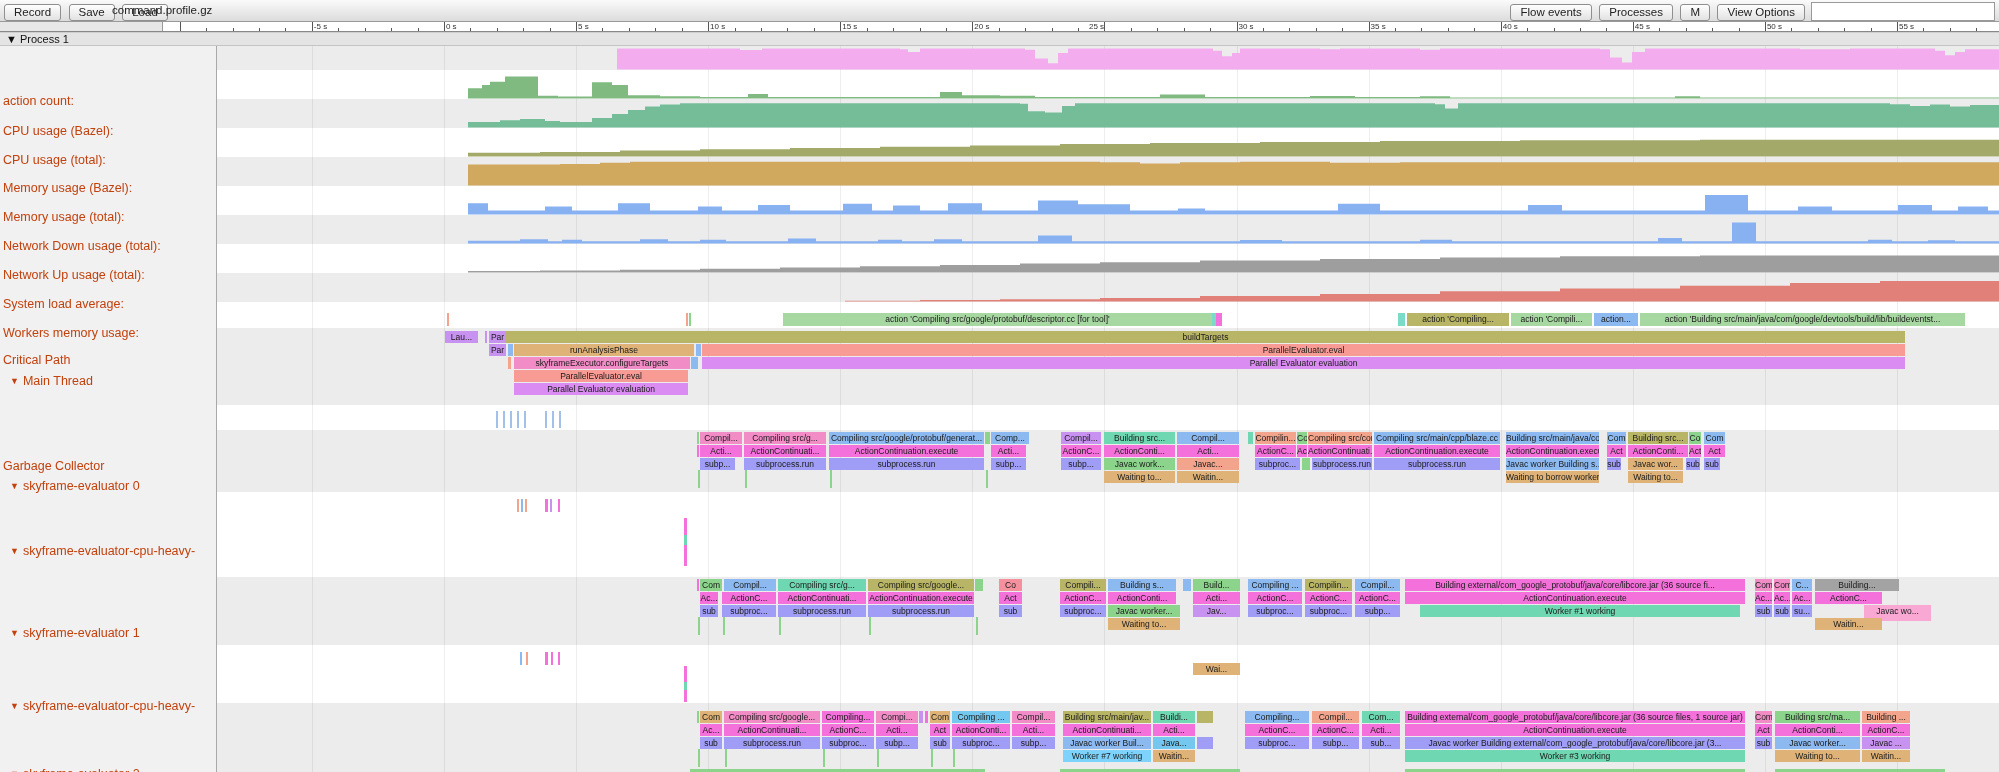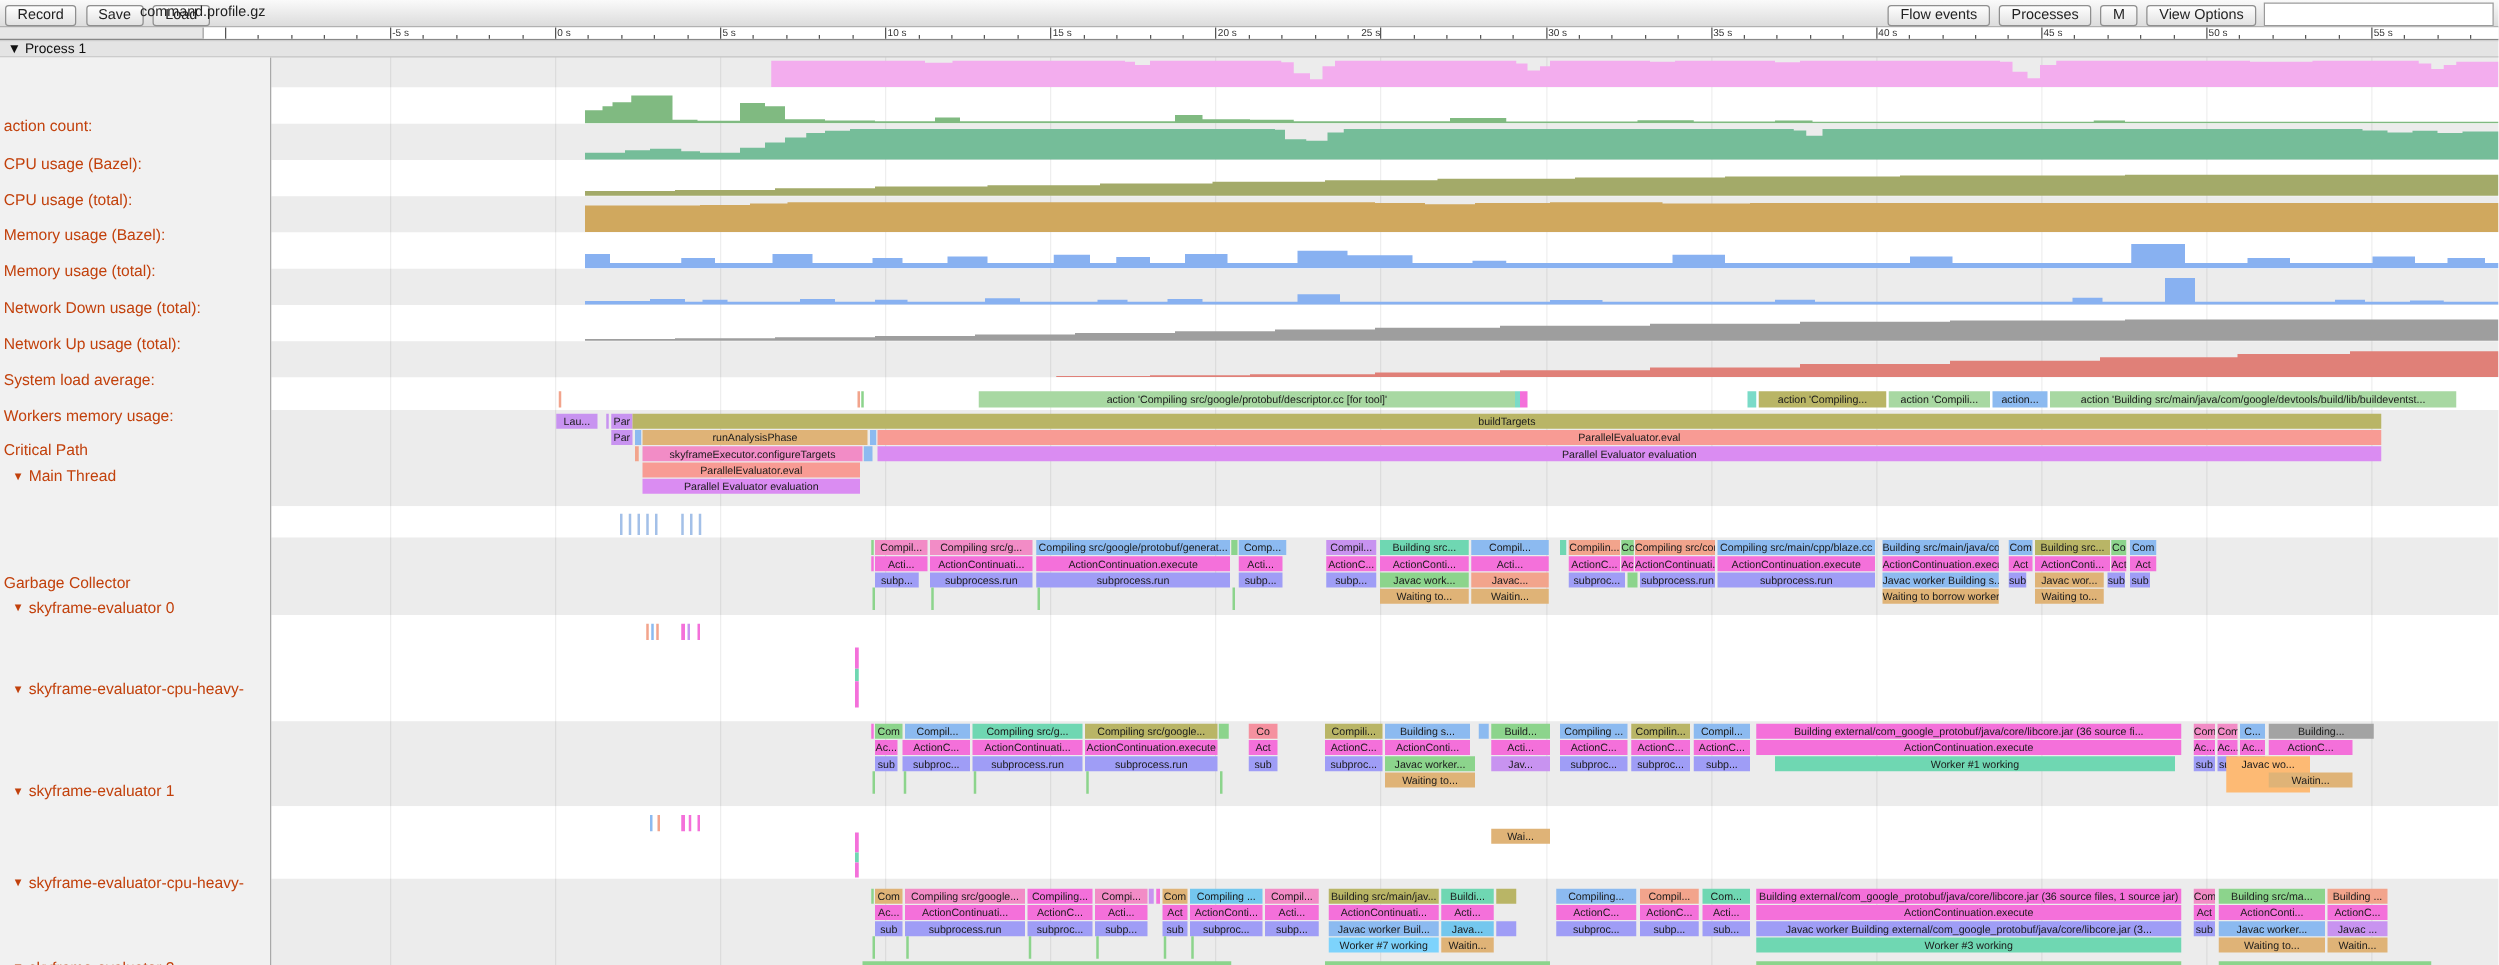--- a/index.html
+++ b/index.html
@@ -245,21 +245,21 @@
       <div class="span" title="subproc..." style="left: 1060px; top: 605px; width: 46px; height: 12px; background: rgb(159, 157, 246); line-height: 12px;">subproc...</div>
       <div class="span" title="Javac worker..." style="left: 1108px; top: 605px; width: 72px; height: 12px; background: rgb(140, 212, 140); line-height: 12px;">Javac worker...</div>
       <div class="span" title="Jav..." style="left: 1193px; top: 605px; width: 47px; height: 12px; background: rgb(200, 147, 240); line-height: 12px;">Jav...</div>
       <div class="span" title="subproc..." style="left: 1248px; top: 605px; width: 54px; height: 12px; background: rgb(159, 157, 246); line-height: 12px;">subproc...</div>
       <div class="span" title="subproc..." style="left: 1305px; top: 605px; width: 47px; height: 12px; background: rgb(159, 157, 246); line-height: 12px;">subproc...</div>
       <div class="span" title="subp..." style="left: 1355px; top: 605px; width: 45px; height: 12px; background: rgb(159, 157, 246); line-height: 12px;">subp...</div>
       <div class="span" title="Worker #1 working" style="left: 1420px; top: 605px; width: 320px; height: 12px; background: rgb(111, 215, 178); line-height: 12px;">Worker #1 working</div>
       <div class="span" title="sub" style="left: 1755px; top: 605px; width: 17px; height: 12px; background: rgb(159, 157, 246); line-height: 12px;">sub</div>
       <div class="span" title="sub" style="left: 1774px; top: 605px; width: 16px; height: 12px; background: rgb(159, 157, 246); line-height: 12px;">sub</div>
       <div class="span" title="su..." style="left: 1792px; top: 605px; width: 20px; height: 12px; background: rgb(159, 157, 246); line-height: 12px;">su...</div>
-      <div class="span" title="Javac wo..." style="left: 1781px; top: 605px; width: 67px; height: 29px; background: #fdba74; line-height: 12px;">Javac wo...</div>
+      <div class="span" title="Javac wo..." style="left: 1864px; top: 605px; width: 67px; height: 16px; background: #f9a8d4; line-height: 12px;">Javac wo...</div>
       <div class="span" title="Waiting to..." style="left: 1108px; top: 618px; width: 72px; height: 12px; background: rgb(223, 179, 119); line-height: 12px;">Waiting to...</div>
       <div class="span" title="Wai..." style="left: 1193px; top: 618px; width: 47px; height: 12px; background: rgb(223, 179, 119); line-height: 12px; margin-top: 45px;">Wai...</div>
       <div class="span" title="Waitin..." style="left: 1815px; top: 618px; width: 67px; height: 12px; background: rgb(223, 179, 119); line-height: 12px;">Waitin...</div>
       <div class="span" style="left: 698px; top: 617px; width: 2px; height: 18px; background: rgb(140, 212, 140);"></div>
       <div class="span" style="left: 723px; top: 617px; width: 2px; height: 18px; background: rgb(140, 212, 140);"></div>
       <div class="span" style="left: 779px; top: 617px; width: 2px; height: 18px; background: rgb(140, 212, 140);"></div>
       <div class="span" style="left: 869px; top: 617px; width: 2px; height: 18px; background: rgb(140, 212, 140);"></div>
       <div class="span" style="left: 976px; top: 617px; width: 2px; height: 18px; background: rgb(140, 212, 140);"></div>
       <div class="span" style="left: 520px; top: 652px; width: 2px; height: 13px; background: rgb(140, 186, 240);"></div>
       <div class="span" style="left: 526px; top: 652px; width: 2px; height: 13px; background: rgb(242, 164, 140);"></div>

